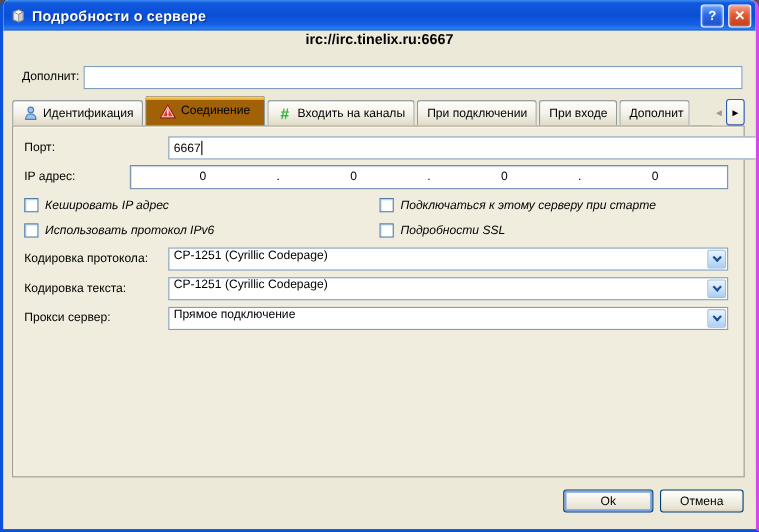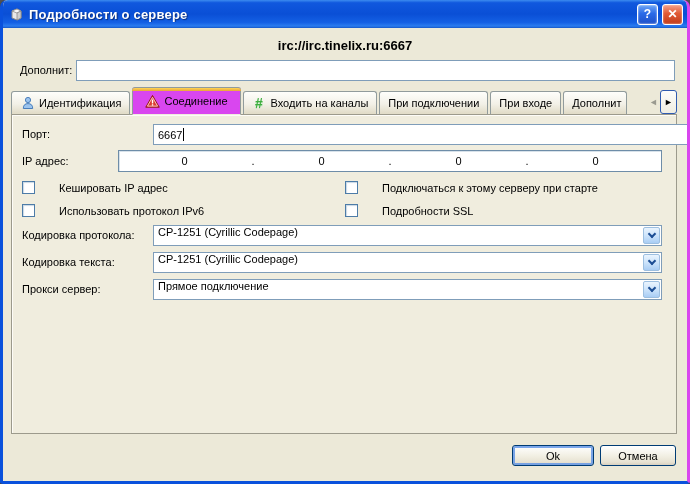--- a/index.html
+++ b/index.html
@@ -32,21 +32,21 @@
     color:#fff; font-weight:bold; font-size:12px; line-height:1;
     display:flex; align-items:center; justify-content:center; cursor:pointer;
     font-family:"Liberation Sans", sans-serif;
   }
   .tb-btn.help  { background:linear-gradient(180deg,#6FA6F5 0%,#2A6AE8 45%,#1E50C8 100%); box-shadow:inset 0 0 2px #fff; }
   .tb-btn.close { background:linear-gradient(180deg,#F3A08A 0%,#E05A35 45%,#C13C1B 100%); box-shadow:inset 0 0 2px #FFD0C0; }
 
   .bodyarea { position:relative; height:453px; background:#ECE9D8; }
 
   
-  .server-url { text-align:center; font-weight:bold; font-size:13px; padding-top:10px; height:27px; color:#000; }
+  .server-url { text-align:center; font-weight:bold; font-size:13px; height:27px; color:#000; }
 
   
   .desc-row { display:flex; align-items:center; margin:4px 12px 0 17px; height:22px; gap:4px; }
   .desc-row label { font-size:11px; width:52px; flex:none; }
   .xp-input {
     border:1px solid #7F9DB9; background:#fff; height:21px;
     font-family:"Liberation Sans", sans-serif; font-size:11px; padding-left:4px;
     display:flex; align-items:center; color:#000;
   }
   input.xp-input { width:100%; outline:none; }
@@ -54,21 +54,21 @@
 
   
   .tabbar { position:relative; margin:5px 10px 0 8px; height:28px; display:flex; align-items:flex-end; z-index:3; }
   .tab {
     height:23px; display:flex; align-items:center; gap:4px; padding:0 8px;
     background:linear-gradient(180deg,#FEFEFB 0%,#F2F0E7 55%,#E2DDC9 95%);
     border:1px solid #919B9C; border-bottom:none; border-radius:3px 3px 0 0;
     margin-right:2px; font-size:11px; white-space:nowrap; cursor:pointer; position:relative;
   }
   .tab.active {
-    height:28px; background:#d946ef; z-index:4; padding:0 12px;
+    height:28px; background:#a16207; z-index:4; padding:0 12px;
     margin-bottom:-1px; border-bottom:1px solid #F0EDDE;
   }
   .tab.active::before {
     content:""; position:absolute; top:0; left:-1px; right:-1px; height:3px;
     background:linear-gradient(180deg,#FFD652,#E8A33C); border-radius:3px 3px 0 0;
   }
   .tab.truncated { width:64px; overflow:hidden; padding-right:0; margin-right:0; }
   .tab-icon { display:flex; width:15px; height:15px; align-items:center; justify-content:center; flex:none; }
   .hash-glyph { font-weight:bold; font-size:14px; color:#3FAE3F; text-shadow:0 1px 0 #BFE8BF; line-height:1; }
   .tab-arrows { position:absolute; right:0; bottom:0; height:24px; display:flex; align-items:stretch; z-index:5; }
@@ -93,21 +93,21 @@
   .caret { display:inline-block; width:1px; height:13px; background:#000; margin-left:1px; }
 
   .ip-box {
     position:absolute; left:106px; top:35px; width:544px; height:22px;
     border:1px solid #6E8DA8; background:#fff; display:flex; align-items:center;
     font-size:11px; box-shadow:inset 1px 1px 0 #D8E2EA;
   }
   .octet { flex:1; text-align:center; }
   .ip-dot { width:6px; text-align:center; color:#000; }
 
-  .cb { position:absolute; display:flex; align-items:flex-end; gap:24px; height:15px; }
+  .cb { position:absolute; display:flex; align-items:center; gap:6px; height:15px;font-style:italic; }
   .cb-box {
     width:13px; height:13px; background:#fff; border:1px solid #4D7CA8; flex:none;
     box-shadow:inset 1px 1px 1px #C9D8E4; cursor:pointer;
   }
   .cb-label { font-size:11px; cursor:default; }
 
   .combo {
     position:absolute; left:141px; width:509px; height:21px;
     border:1px solid #7F9DB9; background:#fff; display:flex; cursor:pointer;
   }

